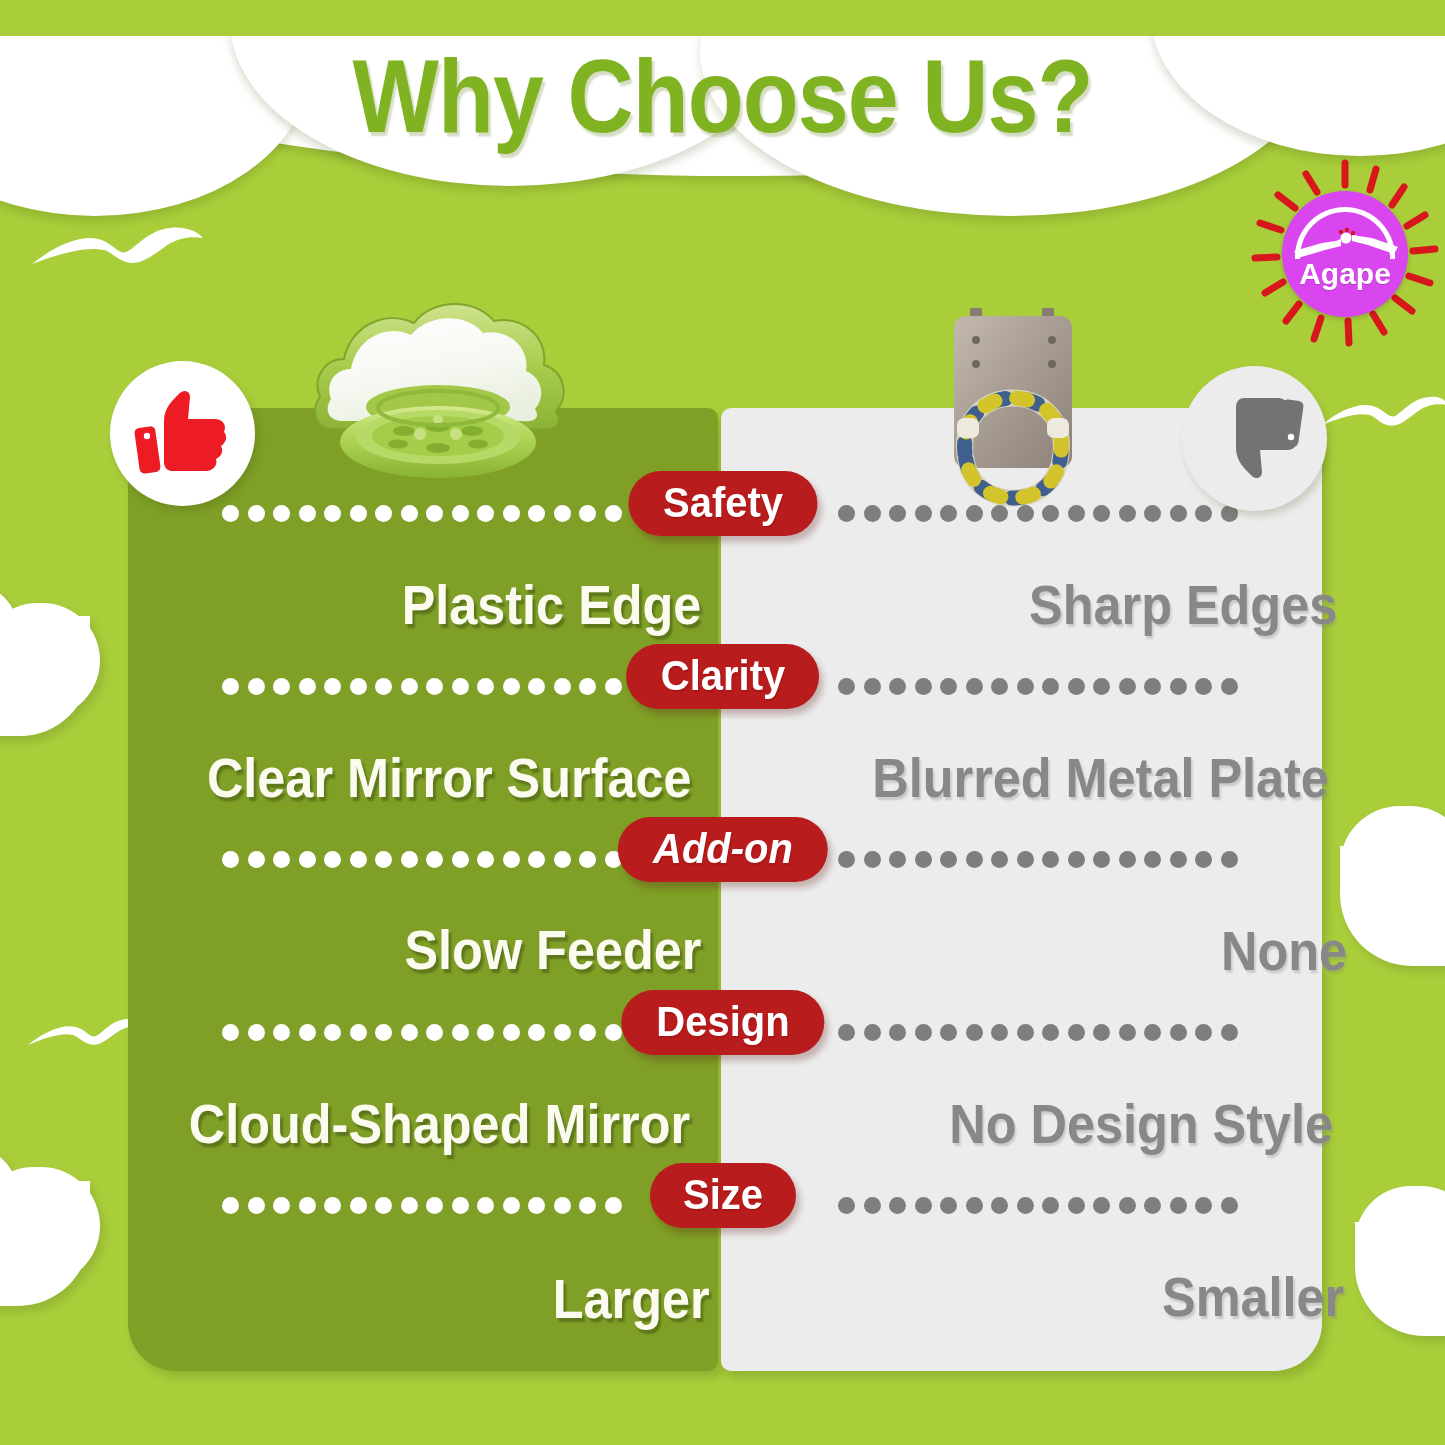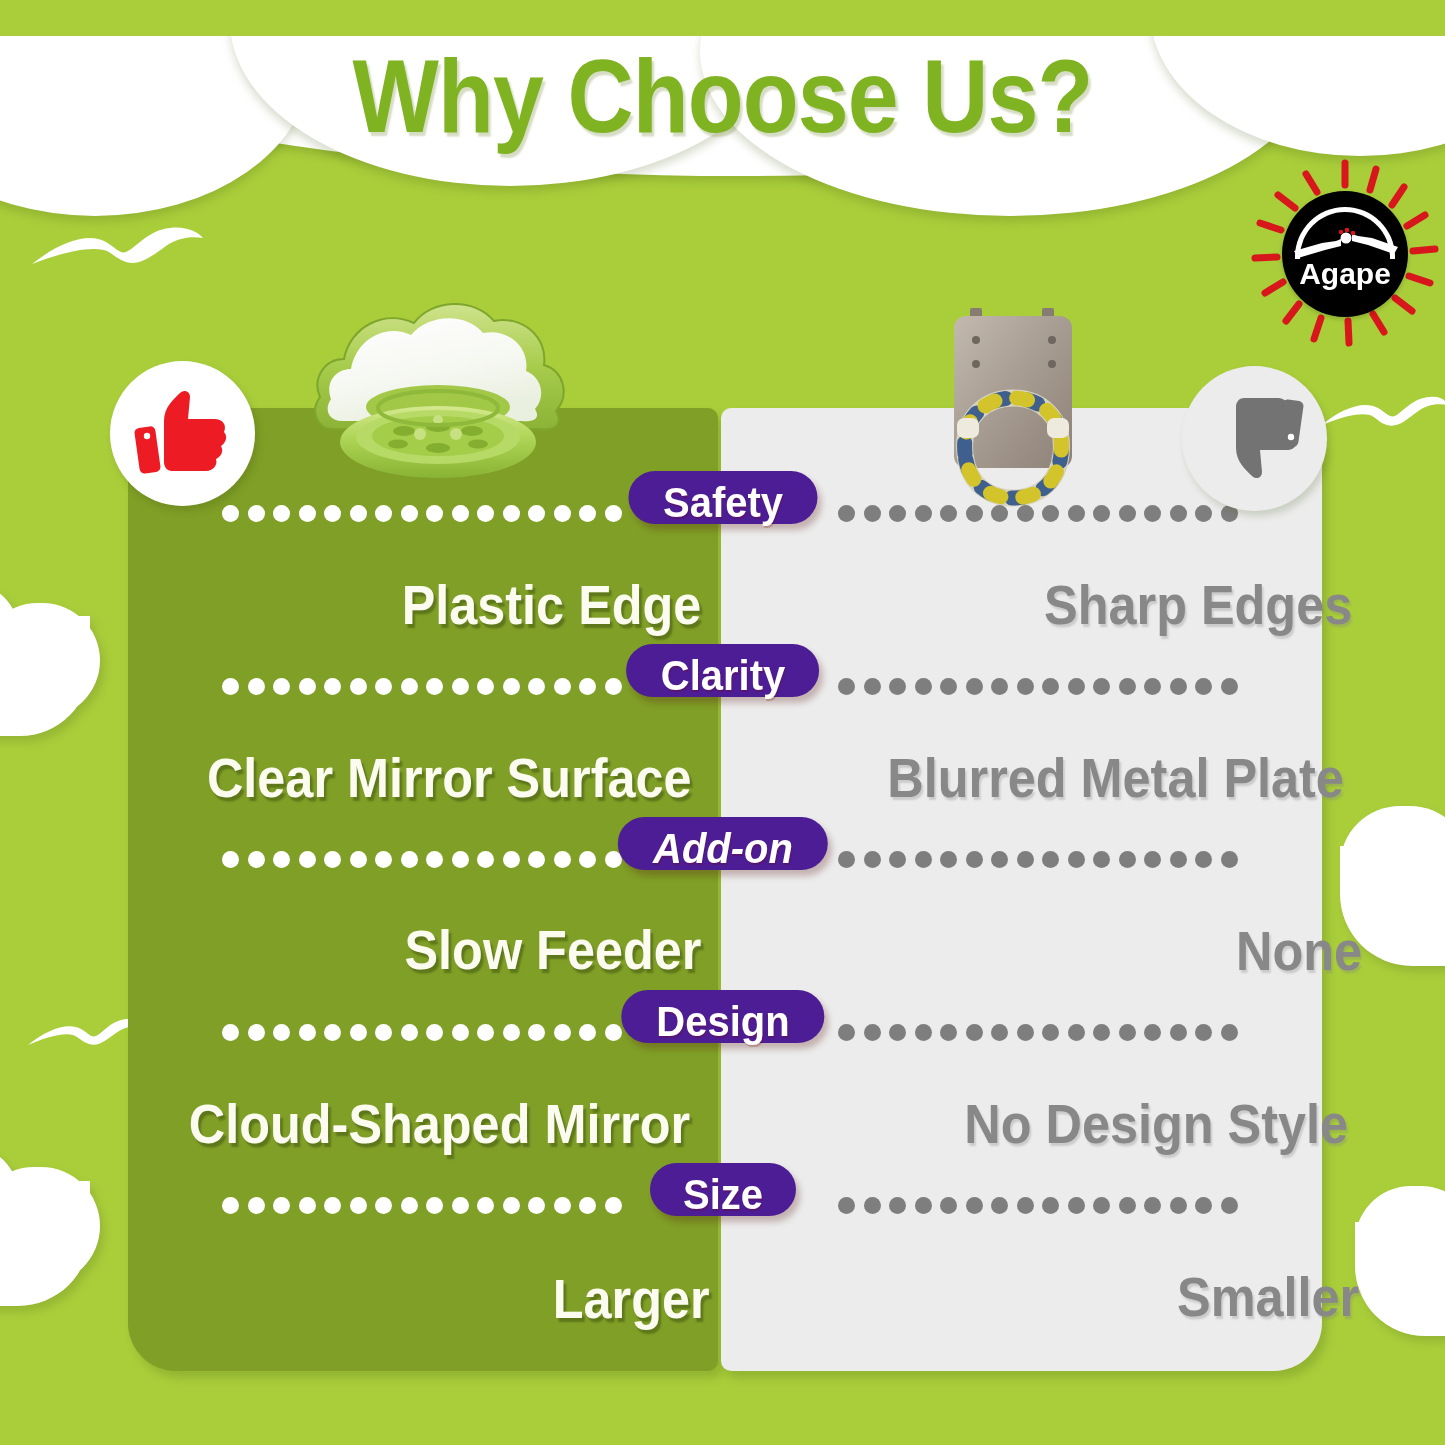--- a/index.html
+++ b/index.html
@@ -57,21 +57,21 @@
 
   
   .logo-wrap {
     position:absolute; top:123px; left:1250px;
     width:190px; height:190px; z-index:30;
   }
   .logo-rays { position:absolute; inset:0; }
   .logo-disc {
     position:absolute; left:32px; top:32px;
     width:126px; height:126px; border-radius:50%;
-    background:#000000;
+    background:#d946ef;
     box-shadow:0 2px 5px rgba(0,0,0,0.18);
   }
   .logo-arc {
     position:absolute; left:13px; top:16px;
     width:100px; height:52px;
     border:5px solid #fff; border-bottom:none;
     border-radius:100px 100px 0 0;
   }
   .logo-word {
     position:absolute; left:0; top:66px; width:126px;
@@ -121,23 +121,23 @@
     display:flex; align-items:center; justify-content:space-between;
   }
   .dots span { width:17px; height:17px; border-radius:50%; display:block; }
   .dots-left  { left:222px; width:400px; }
   .dots-left  span { background:#ffffff; }
   .dots-right { left:838px; width:400px; }
   .dots-right span { background:#7e7e7e; }
 
   .pill {
     position:absolute; left:50%; transform:translateX(-50%);
-    background:#4c1d95;
+    background:#b91c1c;
     border-radius:34px;
-    padding:9px 30px 0;
+    padding:9px 30px 12px;
     color:#ffffff;
     font-weight:bold;
     font-size:43px;
     line-height:1.03;
     white-space:nowrap;
     box-shadow:4px 6px 6px rgba(90,30,20,0.28);
     text-shadow:1px 2px 1px rgba(120,0,0,0.25);
     z-index:20;
   }
   .pill-inner { display:block; transform:scaleX(0.93); }
@@ -149,21 +149,21 @@
     line-height:1.05;
     white-space:nowrap;
     text-align:right;
   }
   .val-good {
     left:128px; width:590px;
     color:#fbfbf0;
     text-shadow:3px 4px 2px rgba(45,60,10,0.40);
   }
   .val-bad {
-    left:722px; width:647px;
+    left:707px; width:647px;
     color:#888888;
     text-shadow:2px 3px 2px rgba(130,130,130,0.30);
   }
   .val .sq { display:inline-block; transform:scaleX(0.90); }
 
   
   .caption-band {
     position:absolute; left:0; bottom:0;
     width:1445px; height:96px;
     background:#a9ce3a;

